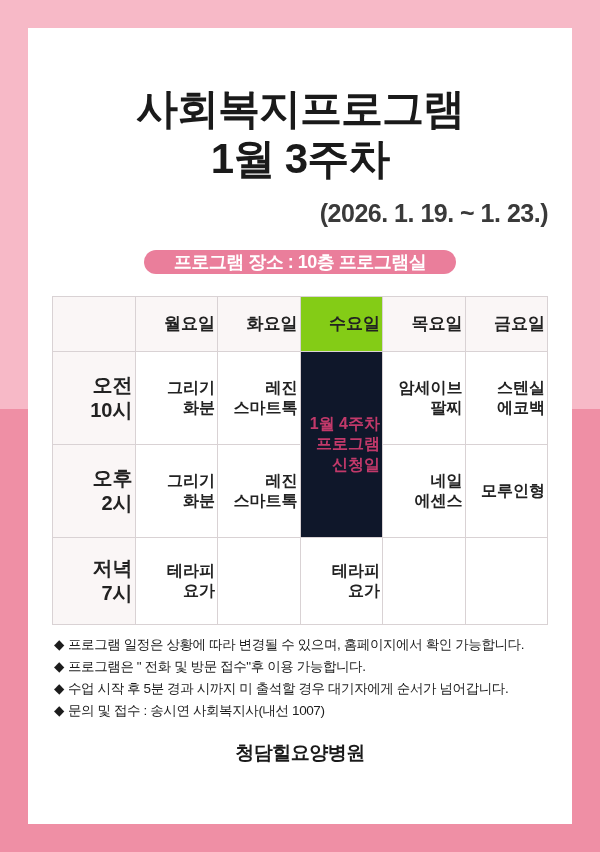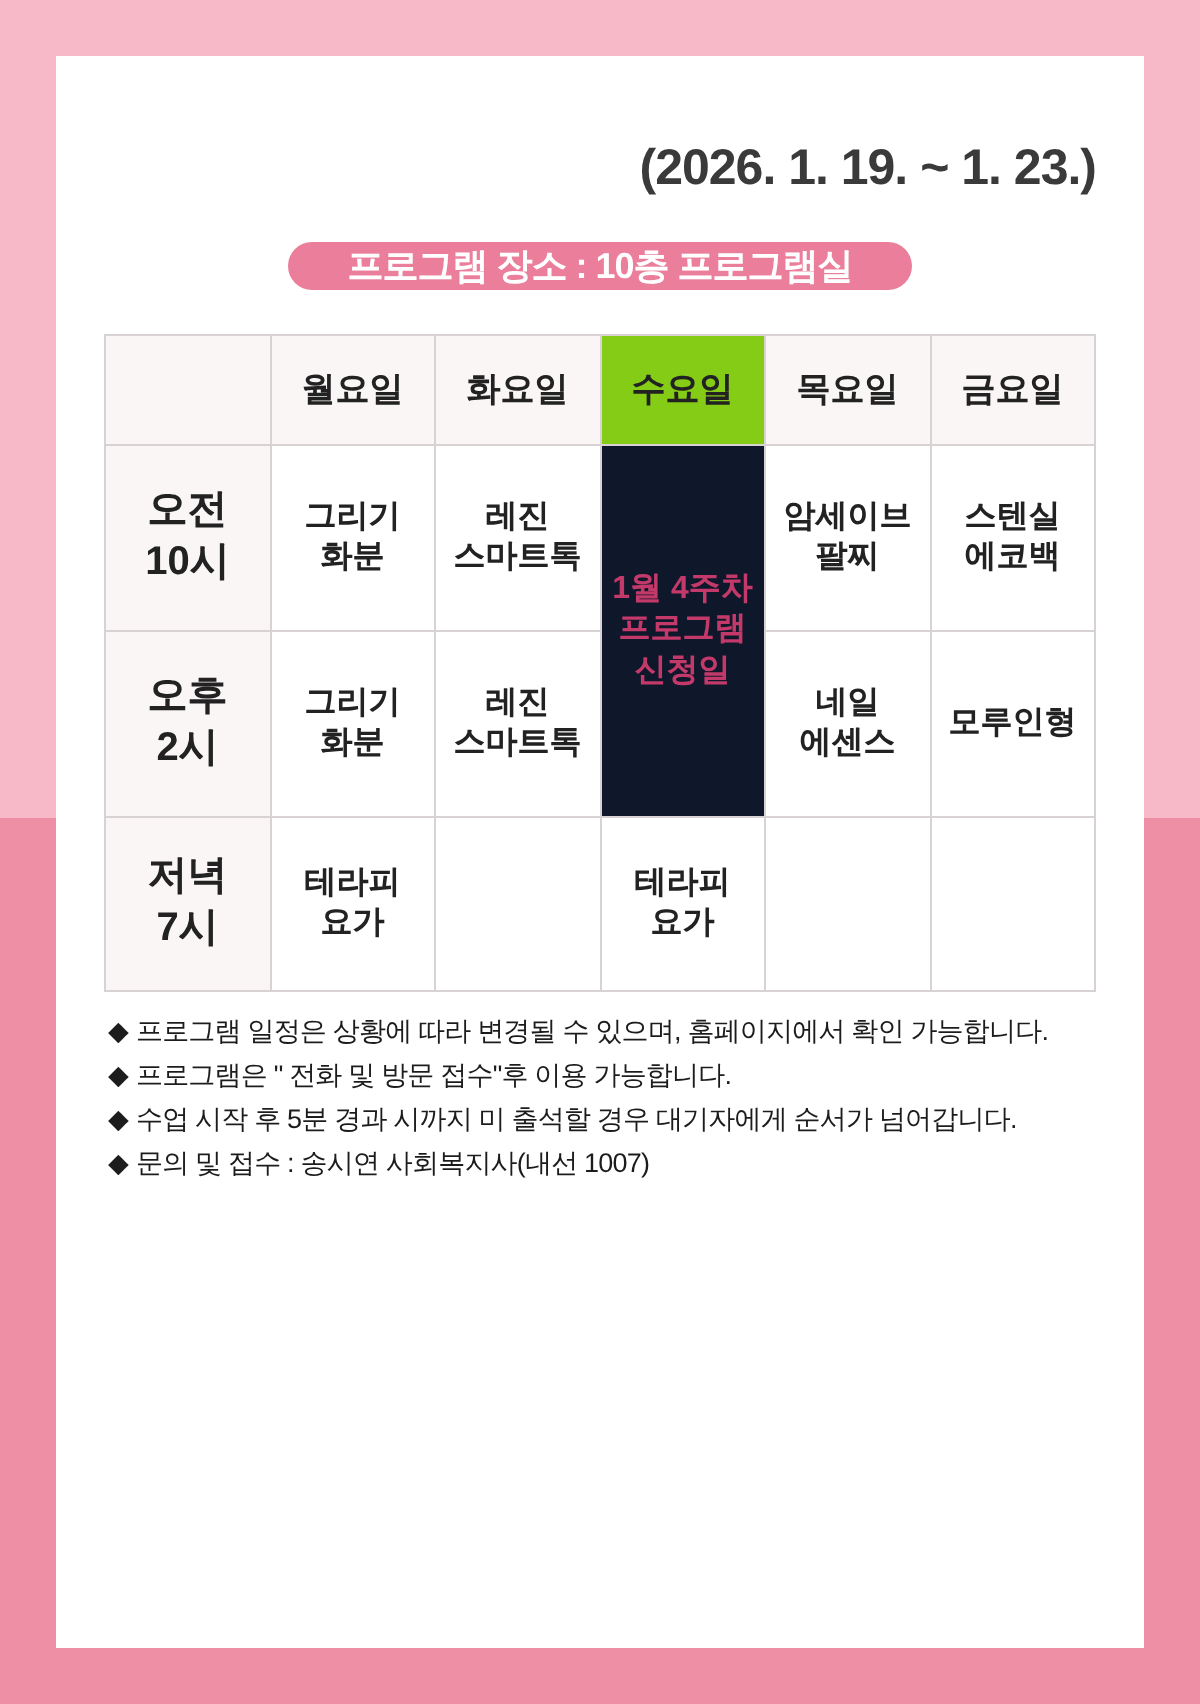--- a/index.html
+++ b/index.html
@@ -65,21 +65,21 @@
     white-space: nowrap;
   }
   table.schedule {
     margin-top: 22px;
     width: 100%;
     border-collapse: collapse;
     table-layout: fixed;
   }
   table.schedule td, table.schedule th {
     border: 1px solid #d9d2d4;
-    text-align: center;
+    text-align: right;
     vertical-align: middle;
     font-size: 16px;
     color: #222;
     line-height: 1.28;
     font-weight: bold;
     padding: 4px 2px;
   }
   table.schedule thead th {
     height: 46px;
     background: #faf6f6;
@@ -129,20 +129,24 @@
     color: #1a1a1a;
     letter-spacing: -0.5px;
   }
 </style>
 </head>
 <body>
 
 <div class="poster">
   <div class="sheet">
 
+    <div class="title-block">
+      <div class="title-line">사회복지프로그램</div>
+      <div class="title-line">1월 3주차</div>
+    </div>
 
     <div class="date-line">(2026. 1. 19. ~ 1. 23.)</div>
 
     <div class="place-badge-wrap">
       <div class="place-badge">프로그램 장소 : 10층 프로그램실</div>
     </div>
 
     <table class="schedule">
       <thead>
         <tr>
@@ -229,15 +233,16 @@
         <span class="dia">◆</span><span>프로그램은 " 전화 및 방문 접수"후 이용 가능합니다.</span>
       </div>
       <div class="note">
         <span class="dia">◆</span><span>수업 시작 후 5분 경과 시까지 미 출석할 경우 대기자에게 순서가 넘어갑니다.</span>
       </div>
       <div class="note">
         <span class="dia">◆</span><span>문의 및 접수 : 송시연 사회복지사(내선 1007)</span>
       </div>
     </div>
 
+    <div class="footer">청담힐요양병원</div>
 
   </div>
 </div>
 
 </body></html>

